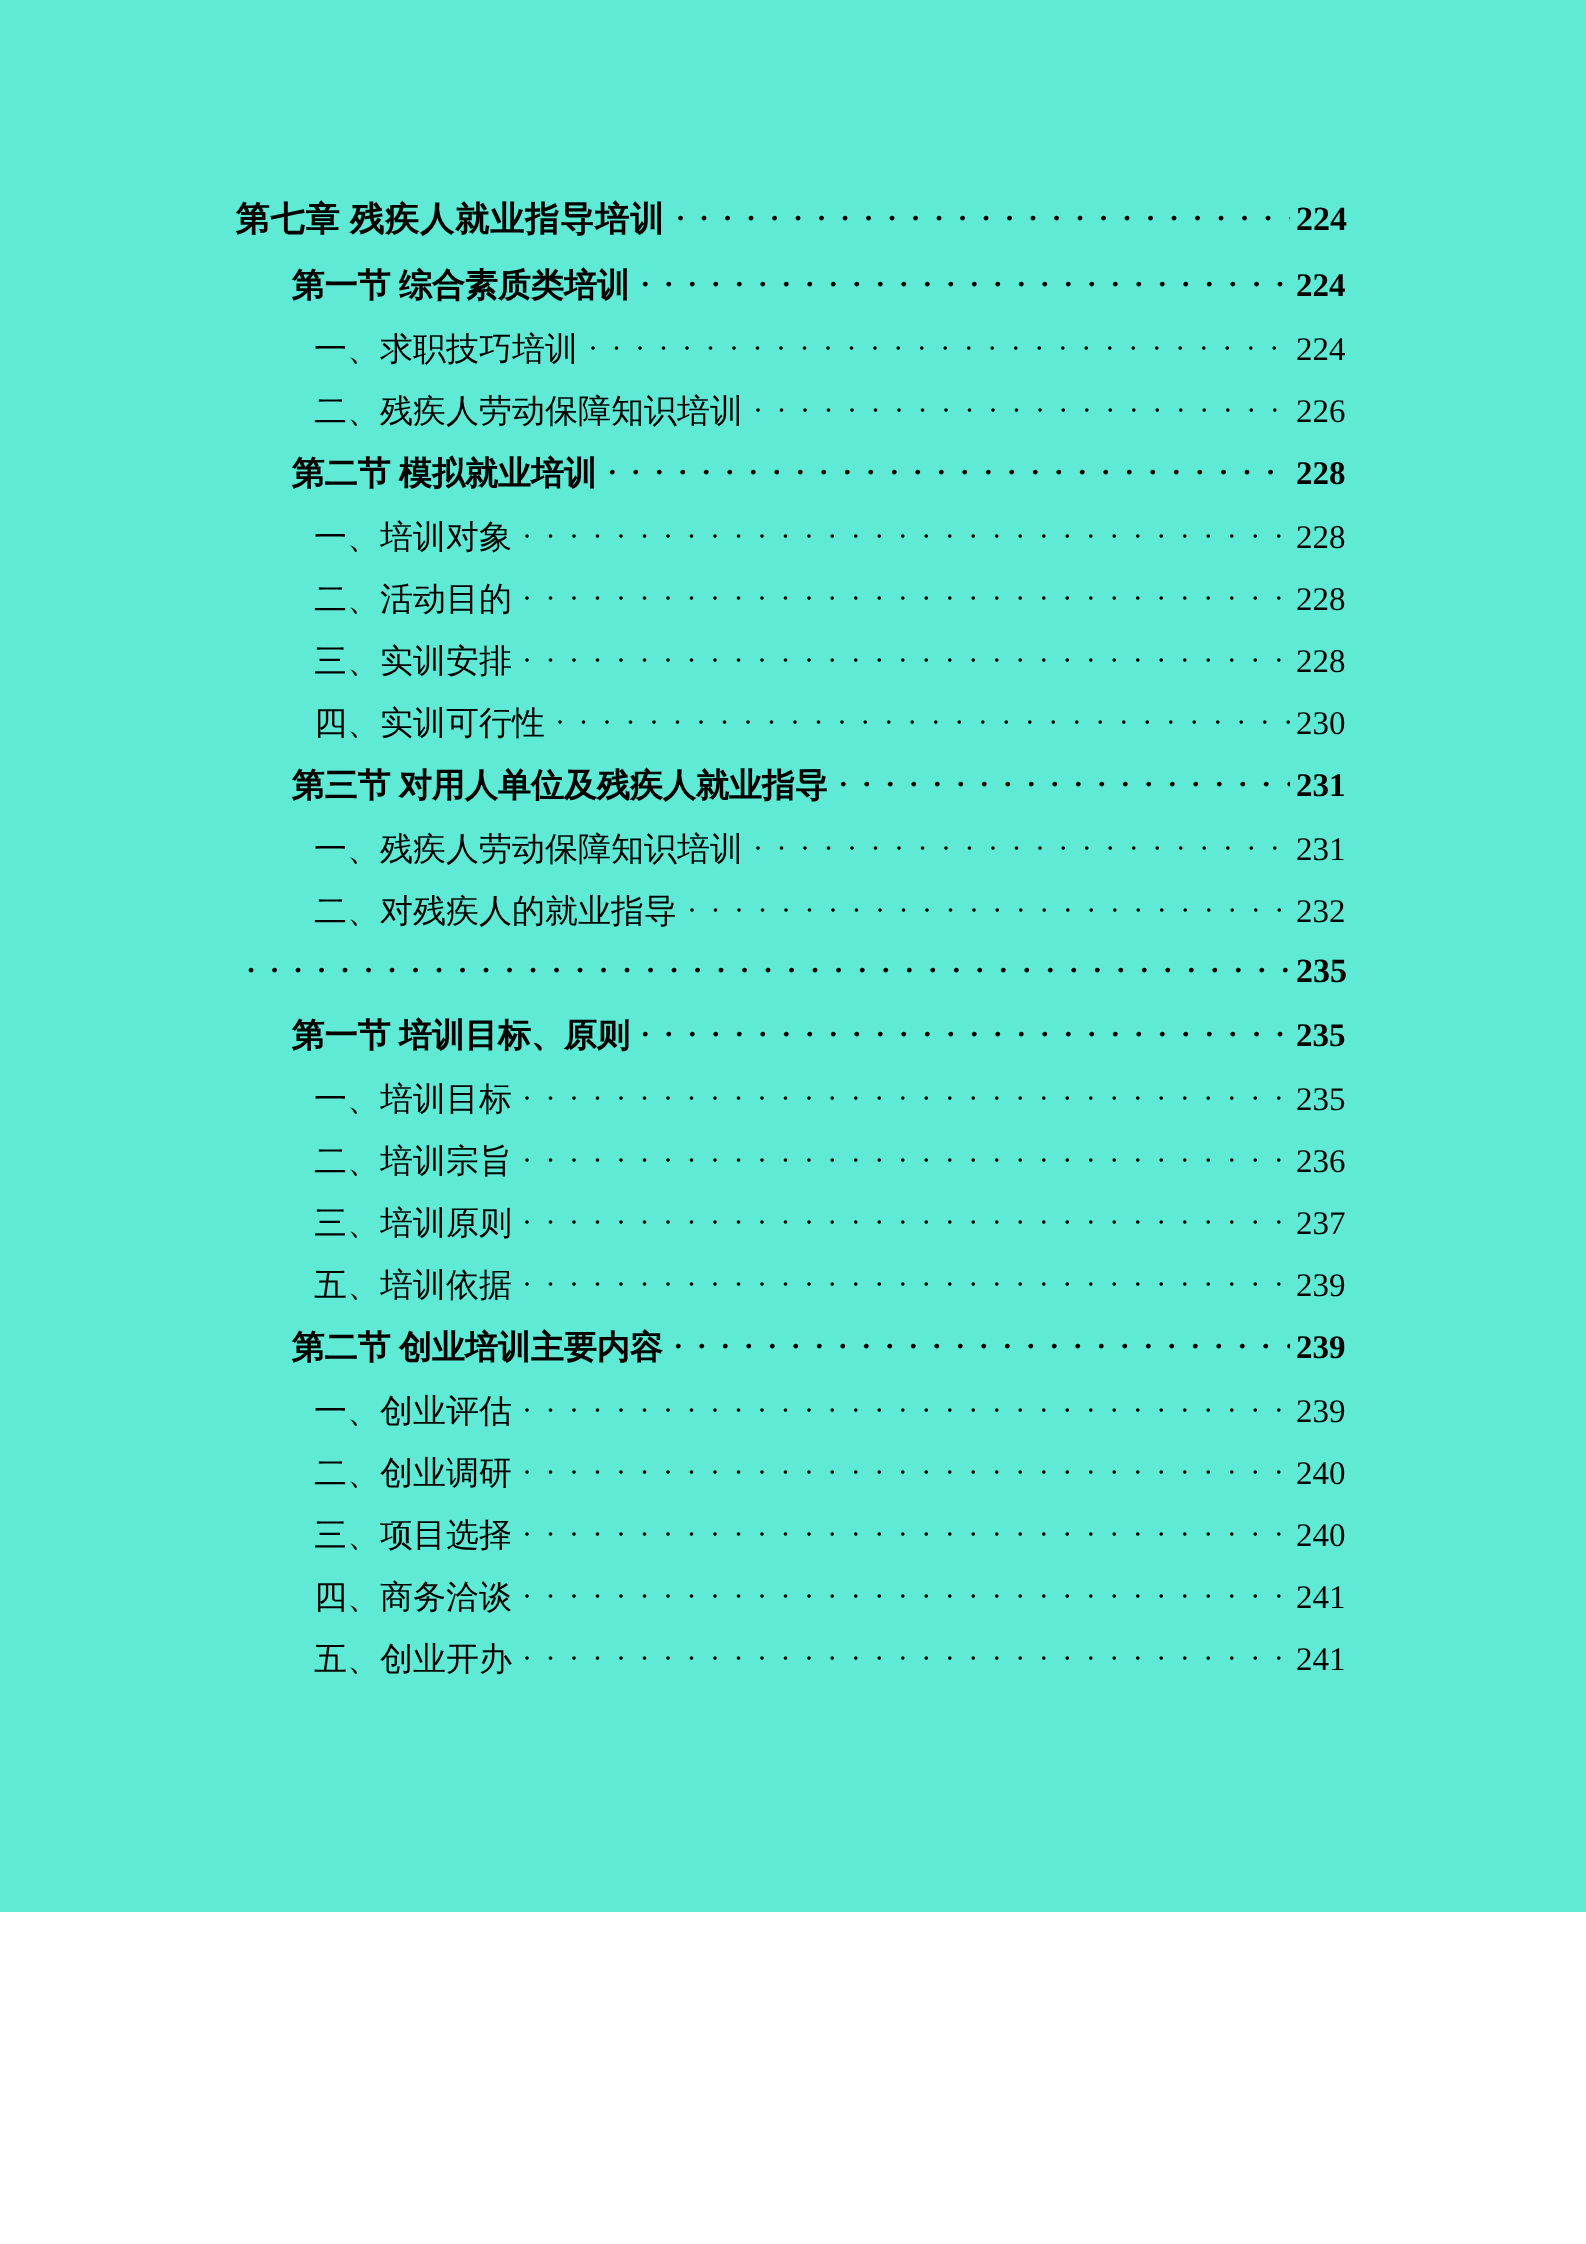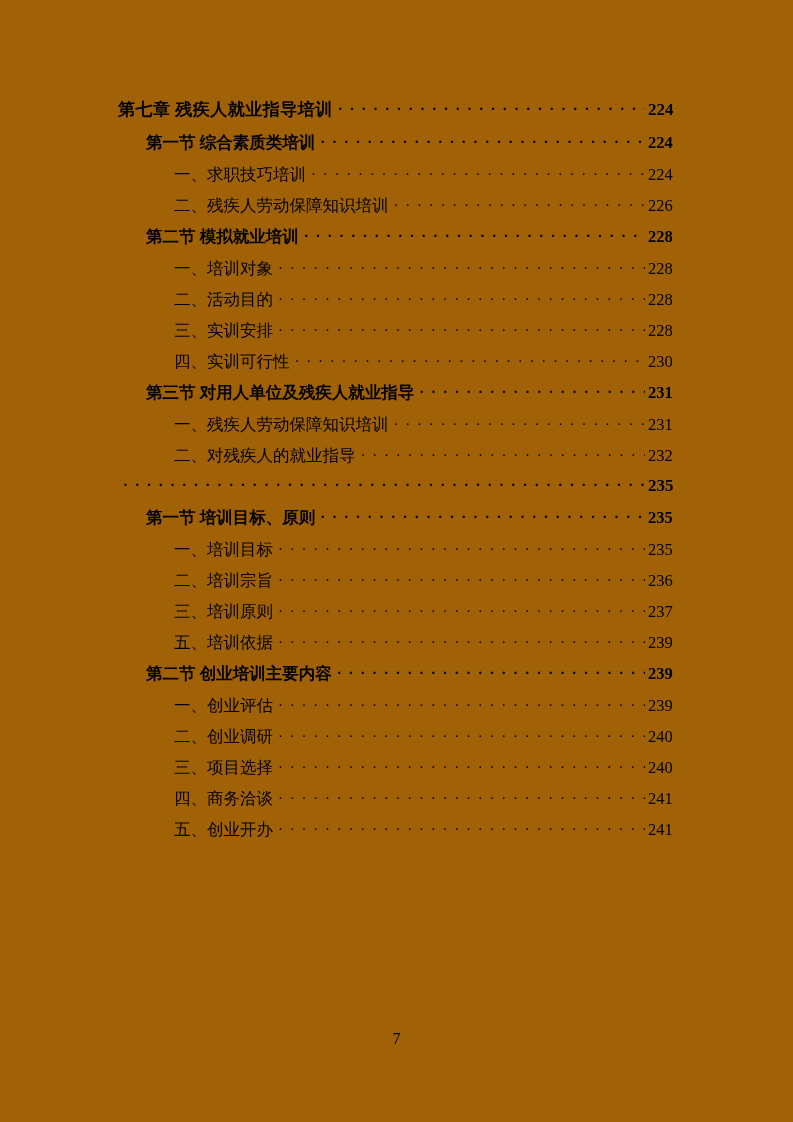--- a/index.html
+++ b/index.html
@@ -3,22 +3,22 @@
 <meta charset="utf-8">
 <style>
   html, body {
     margin: 0;
     padding: 0;
     background: #ffffff;
   }
   .page {
     position: relative;
     width: 793px;
-    height: 1122px;
-    background: #a16207;
+    height: 956px;
+    background: #5eead4;
     font-family: "Liberation Serif", "DejaVu Serif", serif;
     color: #000000;
     overflow: hidden;
   }
   .toc {
     position: absolute;
     left: 118px;
     top: 96px;
     width: 560px;
   }
@@ -41,21 +41,21 @@
   .lvl2 {
     font-weight: bold;
     font-size: 16.5px;
     margin-left: 28px;
     margin-bottom: 10px;
   }
   
   .lvl3 {
     font-weight: normal;
     font-size: 16.5px;
-    margin-left: 56px;
+    margin-left: 39px;
   }
   .label {
     flex: 0 0 auto;
   }
   .leader {
     flex: 1 1 auto;
     overflow: hidden;
     margin: 0 3px 0 5px;
     font-size: 15px;
     letter-spacing: 1.5px;

